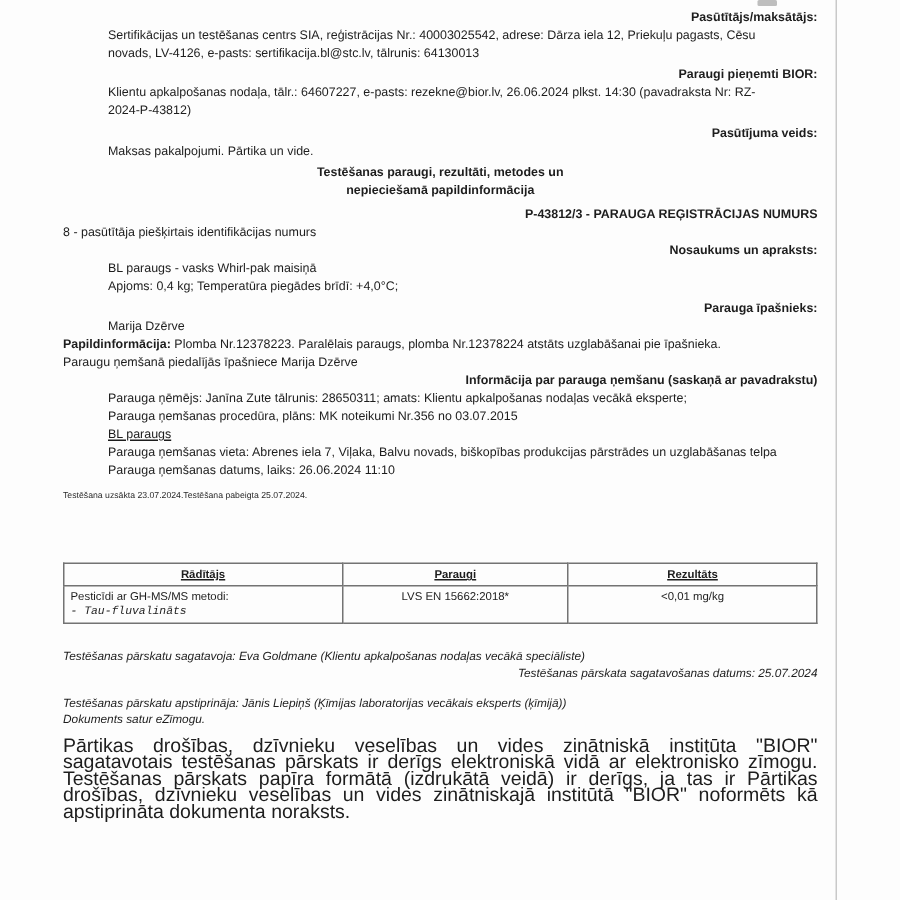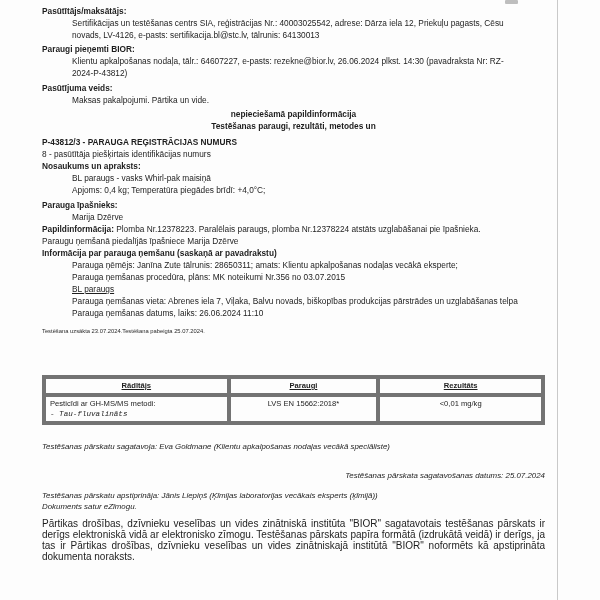--- a/index.html
+++ b/index.html
@@ -2,38 +2,38 @@
 <html><head>
 <meta charset="utf-8">
 <style>
   * { margin:0; padding:0; box-sizing:border-box; }
   html,body { width:600px; height:600px; background:#ffffff; }
   body { font-family:"Liberation Sans", sans-serif; color:#1d1d1d; }
   .page { position:relative; width:600px; height:600px; background:#fdfdfd; overflow:hidden; }
   .scan-edge { position:absolute; top:0; bottom:0; right:42px; width:1px; background:#c9c9c9; }
   .artifact { position:absolute; left:505px; top:0; width:13px; height:4px; background:#8a8a8a; opacity:.55; border-radius:1px; }
   .content { position:absolute; left:42px; top:5px; width:503px; font-size:8.3px; line-height:12px; }
-  .b { font-weight:bold; }
+  .b { font-weight:bold;text-align:right; }
   .indent { padding-left:30px; }
   .nw { white-space:nowrap; }
   .u { text-decoration:underline; }
   .it { font-style:italic;font-family:Liberation Mono, monospace; }
   .center-title { text-align:center; font-weight:bold; margin-top:2px; }
   .mt2 { margin-top:2px; } .mt3 { margin-top:3px; } .mt4 { margin-top:4px; }
   .tiny-line { margin-top:8px; font-size:5.8px; line-height:8px; color:#2a2a2a; }
   table.results { width:100%; border-collapse:collapse; margin-top:40px; font-size:7.6px; line-height:10px; }
-  table.results th, table.results td { border:4px solid #737373; padding:2px 4px; vertical-align:top; }
+  table.results th, table.results td { border:1px solid #737373; padding:2px 4px; vertical-align:top; }
   table.results th { font-weight:bold; text-align:center; }
   table.results th span { text-decoration:underline; }
   .col-ind { width:37%; } .col-met { width:30%; } .col-res { width:33%; }
   td.cmid { text-align:center; }
   .sig-block { margin-top:16px; font-size:7.9px; line-height:11px;font-style:italic; }
-  .sig-date { text-align:right; margin-top:18px; }
+  .sig-date { text-align:right; margin-top:0; }
   .sig-approved { margin-top:9px; }
-  .footer-note { margin-top:6px; font-size:10px; line-height:11px; text-align:justify; }
+  .footer-note { margin-top:6px; font-size:13px; line-height:11px; text-align:justify; }
 </style>
 </head>
 <body>
 
 <div class="page">
   <div class="scan-edge"></div>
   <div class="artifact"></div>
 
   <div class="content">
 
@@ -48,22 +48,22 @@
       <div class="indent nw">Klientu apkalpošanas nodaļa, tālr.: 64607227, e-pasts: rezekne@bior.lv, 26.06.2024 plkst. 14:30 (pavadraksta Nr: RZ-</div>
       <div class="indent nw">2024-P-43812)</div>
     </div>
 
     <div class="mt3">
       <div class="b">Pasūtījuma veids:</div>
       <div class="indent nw">Maksas pakalpojumi. Pārtika un vide.</div>
     </div>
 
     <div class="center-title">
+      <div>Testēšanas paraugi, rezultāti, metodes un</div>
       <div>nepieciešamā papildinformācija</div>
-      <div>Testēšanas paraugi, rezultāti, metodes un</div>
     </div>
 
     <div class="mt4">
       <div class="b nw">P-43812/3 - PARAUGA REĢISTRĀCIJAS NUMURS</div>
       <div class="nw">8 - pasūtītāja piešķirtais identifikācijas numurs</div>
       <div class="b">Nosaukums un apraksts:</div>
       <div class="indent nw">BL paraugs - vasks Whirl-pak maisiņā</div>
       <div class="indent nw">Apjoms: 0,4 kg; Temperatūra piegādes brīdī: +4,0°C;</div>
     </div>
 

